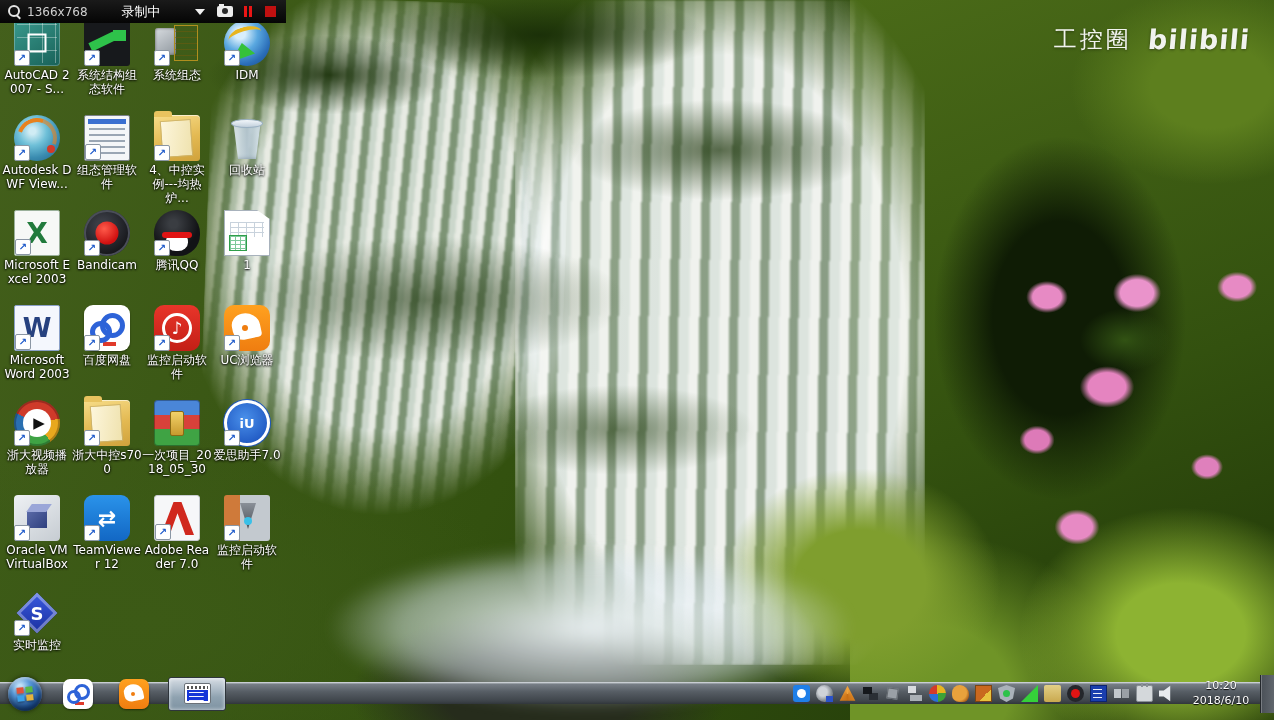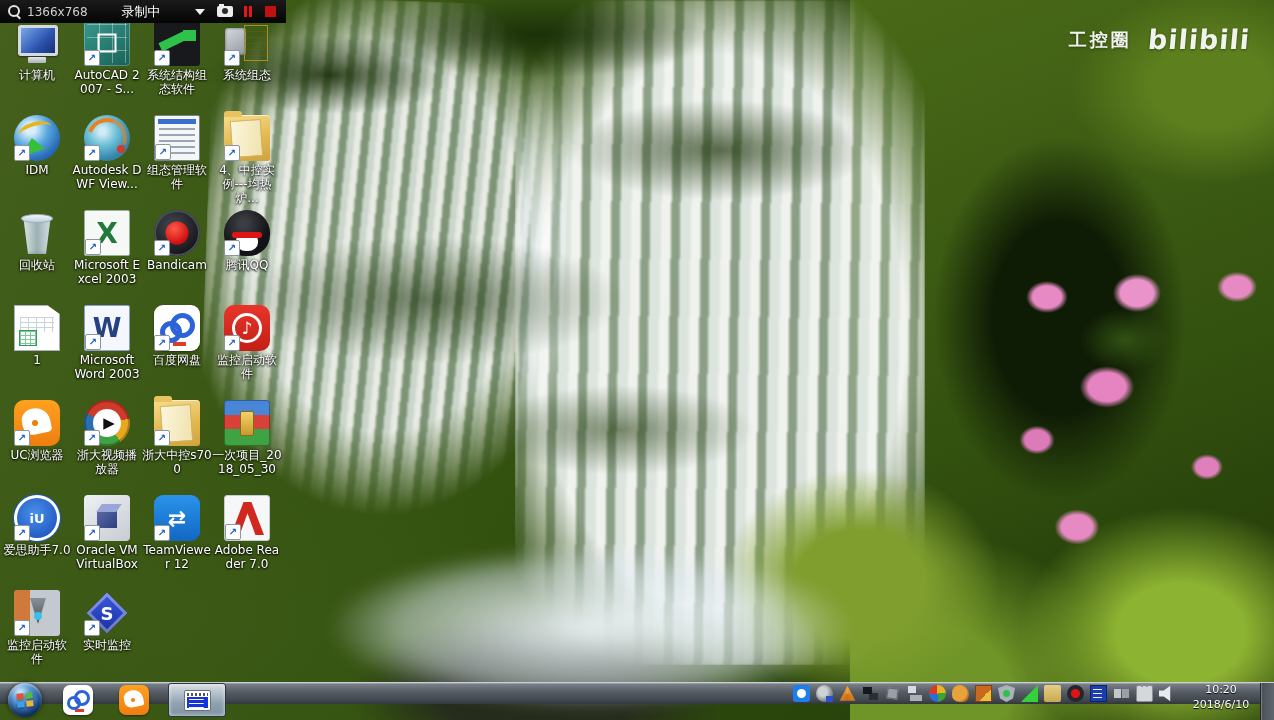--- a/index.html
+++ b/index.html
@@ -65,21 +65,21 @@
   .pz{display:flex;gap:2px;margin-right:13px;}
   .pz i{display:block;width:3px;height:11px;background:#ea1515;}
   .stp{width:11px;height:11px;background:#c01010;margin-right:2px;}
 
   
   #wm-center{position:absolute;left:50%;top:5px;transform:translateX(-50%);z-index:20;
     font-size:27px;font-weight:800;color:#f2f2f2;letter-spacing:.5px;
     text-shadow:0 2px 3px rgba(0,0,0,.85),0 0 2px rgba(40,40,40,.9),0 -1px 1px rgba(0,0,0,.6);}
   #wm-right{position:absolute;right:24px;top:24px;z-index:20;display:flex;align-items:center;gap:16px;
     color:rgba(255,255,255,.93);text-shadow:0 1px 3px rgba(0,0,0,.4);}
-  .wm-cn{font-size:18px;letter-spacing:3px;font-weight:bold;}
+  .wm-cn{font-size:23px;letter-spacing:3px;}
   .wm-bili{font-size:27px;font-weight:800;letter-spacing:1px;transform:skewX(-5deg);}
 
   
   #desktop-icons{position:absolute;left:2px;top:16px;width:282px;z-index:10;
     display:grid;grid-template-columns:repeat(4,70px);grid-auto-rows:95px;}
   .desk-icon{display:flex;flex-direction:column;align-items:center;padding-top:4px;cursor:default;}
   .ic{width:46px;height:46px;position:relative;flex:none;}
   .lbl{margin-top:3px;font-size:12px;color:#fff;text-align:center;line-height:1.15;max-width:70px;
     word-break:break-all;text-shadow:0 1px 2px #000,0 0 3px rgba(0,0,0,.9);}
   .glyph{position:absolute;inset:0;display:flex;align-items:center;justify-content:center;font-weight:700;z-index:2;}
@@ -190,21 +190,21 @@
   .i-monstart{background:linear-gradient(90deg,#cf7a3a 0 34%,#c3c9cf 34%);border-radius:3px;}
   .i-monstart::before{content:"";position:absolute;left:16px;top:8px;width:16px;height:26px;
     background:linear-gradient(180deg,#8a9098,#4a5058);clip-path:polygon(50% 100%,0 0,100% 0);}
   .i-monstart::after{content:"";position:absolute;left:20px;top:22px;width:8px;height:8px;border-radius:50%;background:#3ac0e8;}
 
   .i-realmon::before{content:"";position:absolute;left:50%;top:50%;width:29px;height:29px;transform:translate(-50%,-50%) rotate(45deg);
     background:linear-gradient(135deg,#3a5ae0,#1a2f9e);box-shadow:inset 0 0 0 3px rgba(255,255,255,.35);}
   .i-realmon .glyph{color:#fff;font-size:18px;}
 
   
-  #taskbar{position:absolute;left:0;right:0;top:682px;height:22px;z-index:40;display:flex;
+  #taskbar{position:absolute;left:0;right:0;top:682px;height:22px;z-index:40;display:flex;align-items:center;
     background:linear-gradient(180deg,#aab0b6 0,#767d85 7%,#565d64 42%,#3f454b 85%,#31363b 100%);
     border-top:1px solid #c9ced3;box-sizing:border-box;}
   #start-orb{width:34px;height:34px;border-radius:50%;margin-left:8px;position:relative;flex:none;cursor:pointer;
     background:radial-gradient(circle at 35% 28%,#bfe0f8 0 6%,#5a9bdc 30%,#1c4f94 68%,#0c2c5e);
     box-shadow:inset 0 -4px 7px rgba(0,0,0,.45),inset 0 2px 3px rgba(255,255,255,.55),0 0 5px rgba(0,0,0,.6);}
   .orb-flag{position:absolute;left:50%;top:50%;width:16px;height:14px;transform:translate(-50%,-50%) rotate(-6deg);
     background:linear-gradient(#e0533a,#e0533a) 0 0/46% 46% no-repeat,
                linear-gradient(#58b847,#58b847) 100% 0/46% 46% no-repeat,
                linear-gradient(#3aa0e8,#3aa0e8) 0 100%/46% 46% no-repeat,
                linear-gradient(#e6b33c,#e6b33c) 100% 100%/46% 46% no-repeat;
@@ -289,24 +289,20 @@
     <span class="stp"></span>
   </div>
 
   <div id="wm-right">
     <span class="wm-cn">工控圈</span>
     <span class="wm-bili">bilibili</span>
   </div>
 
   <div id="desktop-icons">
       <div class="desk-icon">
-        <div class="ic i-computer"></div>
-        <div class="lbl">计算机</div>
-      </div>
-      <div class="desk-icon">
         <div class="ic i-autocad">
           <span class="sarr">↗</span>
         </div>
         <div class="lbl">AutoCAD 2007 - S...</div>
       </div>
       <div class="desk-icon">
         <div class="ic i-sysstruct">
           <span class="sarr">↗</span>
         </div>
         <div class="lbl">系统结构组态软件</div>

